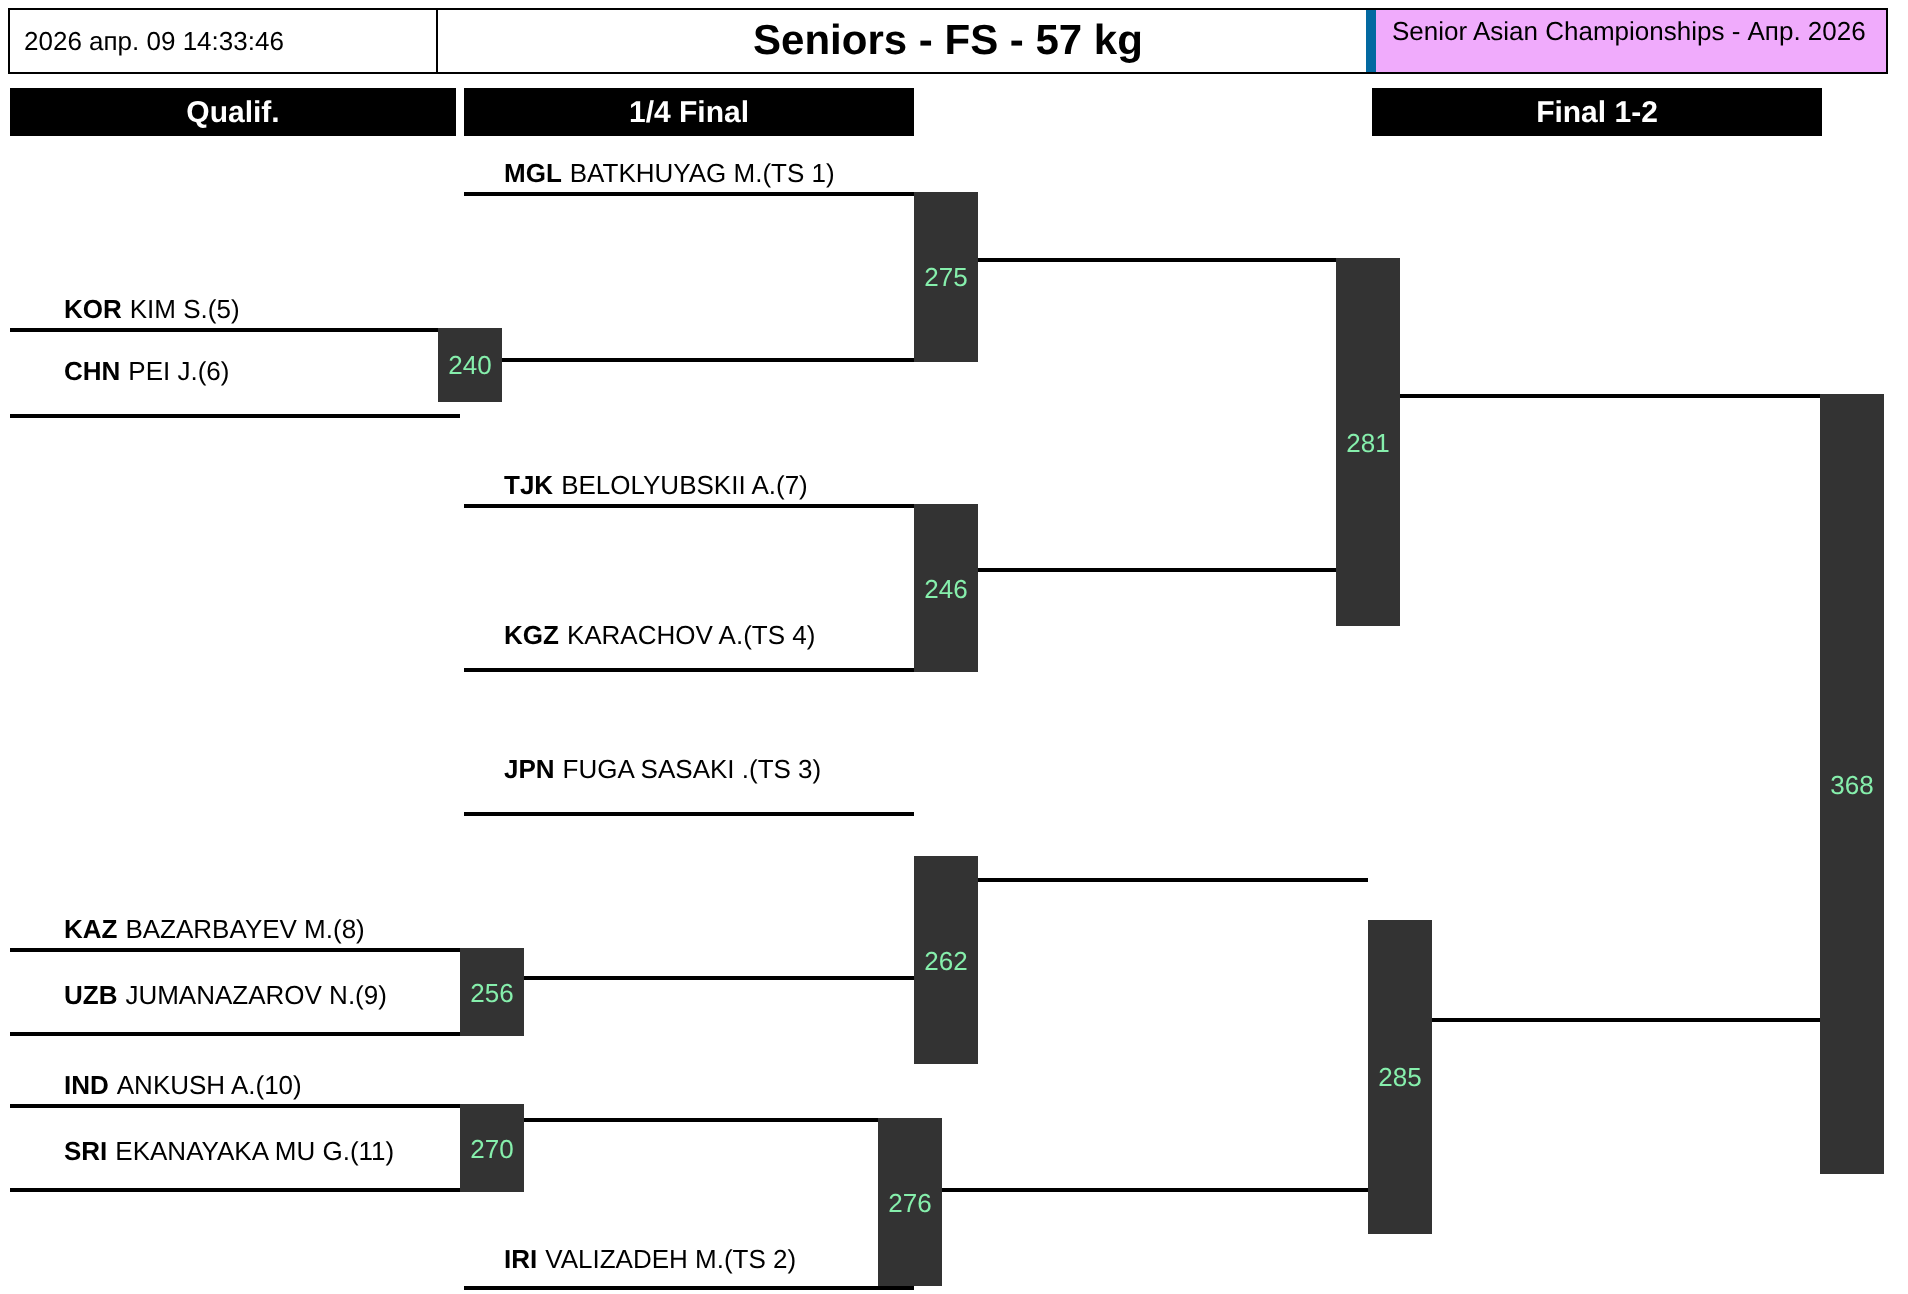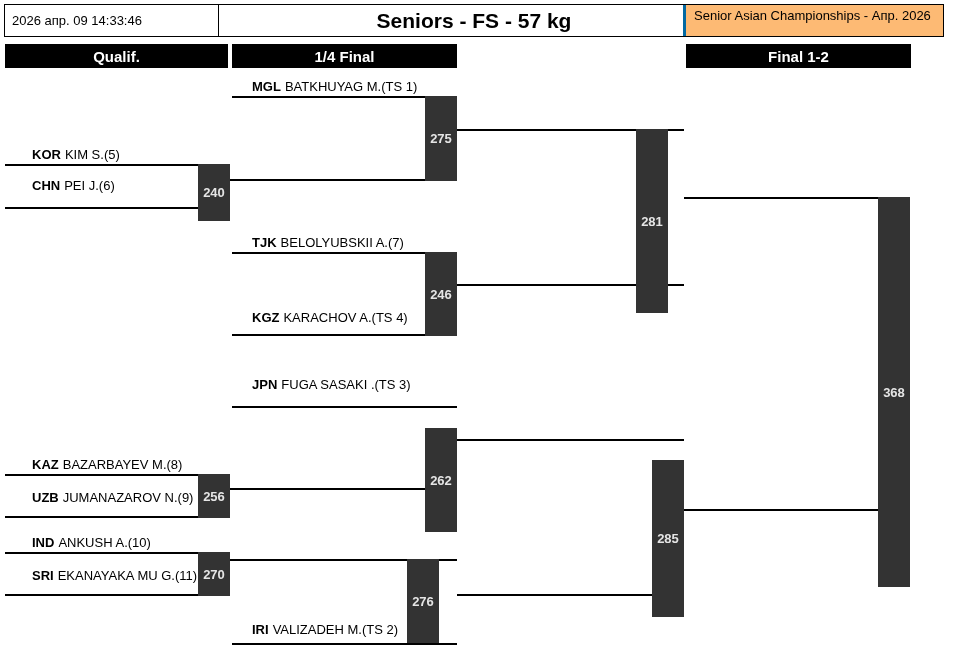--- a/index.html
+++ b/index.html
@@ -3,26 +3,26 @@
 <meta charset="utf-8">
 <style>
   * { margin: 0; padding: 0; box-sizing: border-box; }
   html, body { background: #fff; }
   body { font-family: "Liberation Sans", sans-serif; }
   .page { position: relative; width: 954px; height: 647px; background: #fff; overflow: hidden; }
 
   .header { position: absolute; left: 4px; top: 4px; width: 940px; height: 33px; border: 1px solid #000; background: #fff; }
   .header .title { position: absolute; left: 0; top: 0; width: 100%; height: 31px; line-height: 31px; text-align: center; font-size: 21px; font-weight: bold; }
   .header .ts { position: absolute; left: 0; top: 0; width: 214px; height: 31px; line-height: 31px; padding-left: 7px; font-size: 13px; border-right: 1px solid #000; background: #fff; }
-  .header .event { position: absolute; right: 0; top: 0; width: 260px; height: 31px; padding: 3px 8px 0 8px; font-size: 13px; border-left: 3px solid #0369a1; background: #fdba74; margin-left: 37px; }
+  .header .event { position: absolute; right: 0; top: 0; width: 260px; height: 31px; padding: 3px 8px 0 8px; font-size: 13px; border-left: 5px solid #0369a1; background: #f0abfc; margin-left: 37px; }
 
   .colhead { position: absolute; top: 44px; height: 24px; background: #000; color: #fff; display: flex; align-items: center; justify-content: center; font-size: 15px; font-weight: bold; }
 
   .hline { position: absolute; height: 2px; background: #000; }
-  .mbox { position: absolute; width: 32px; background: #333; color: #e5e5e5; display: flex; align-items: center; justify-content: center; font-size: 13px; font-weight: bold; }
+  .mbox { position: absolute; width: 32px; background: #333; color: #86efac; display: flex; align-items: center; justify-content: center; font-size: 13px; font-weight: normal; margin-left: 32px; }
   .athlete { position: absolute; font-size: 13px; height: 16px; line-height: 16px; white-space: nowrap; color: #000; padding-left: 16px; }
   .athlete b { margin-right: 4px; }
 </style>
 </head>
 <body>
 
 <div class="page">
 
   <div class="header">
     <div class="title">Seniors - FS - 57 kg</div>
@@ -48,21 +48,21 @@
   <div class="hline" style="top:488px;left:230px;width:227px"></div>
   <div class="hline" style="top:552px;left:5px;width:225px"></div>
   <div class="hline" style="top:594px;left:5px;width:225px"></div>
   <div class="hline" style="top:559px;left:230px;width:227px"></div>
   <div class="hline" style="top:643px;left:232px;width:225px"></div>
   <div class="hline" style="top:439px;left:457px;width:227px"></div>
   <div class="hline" style="top:594px;left:457px;width:227px"></div>
   <div class="hline" style="top:197px;left:684px;width:226px"></div>
   <div class="hline" style="top:509px;left:684px;width:226px"></div>
 
-  <div class="mbox" style="left:198px;top:164px;height:57px">240</div>
+  <div class="mbox" style="left:187px;top:164px;height:37px">240</div>
   <div class="mbox" style="left:198px;top:474px;height:44px">256</div>
   <div class="mbox" style="left:198px;top:552px;height:44px">270</div>
   <div class="mbox" style="left:425px;top:96px;height:85px">275</div>
   <div class="mbox" style="left:425px;top:252px;height:84px">246</div>
   <div class="mbox" style="left:425px;top:428px;height:104px">262</div>
   <div class="mbox" style="left:407px;top:559px;height:84px">276</div>
   <div class="mbox" style="left:636px;top:129px;height:184px">281</div>
   <div class="mbox" style="left:652px;top:460px;height:157px">285</div>
   <div class="mbox" style="left:878px;top:197px;height:390px">368</div>
 

